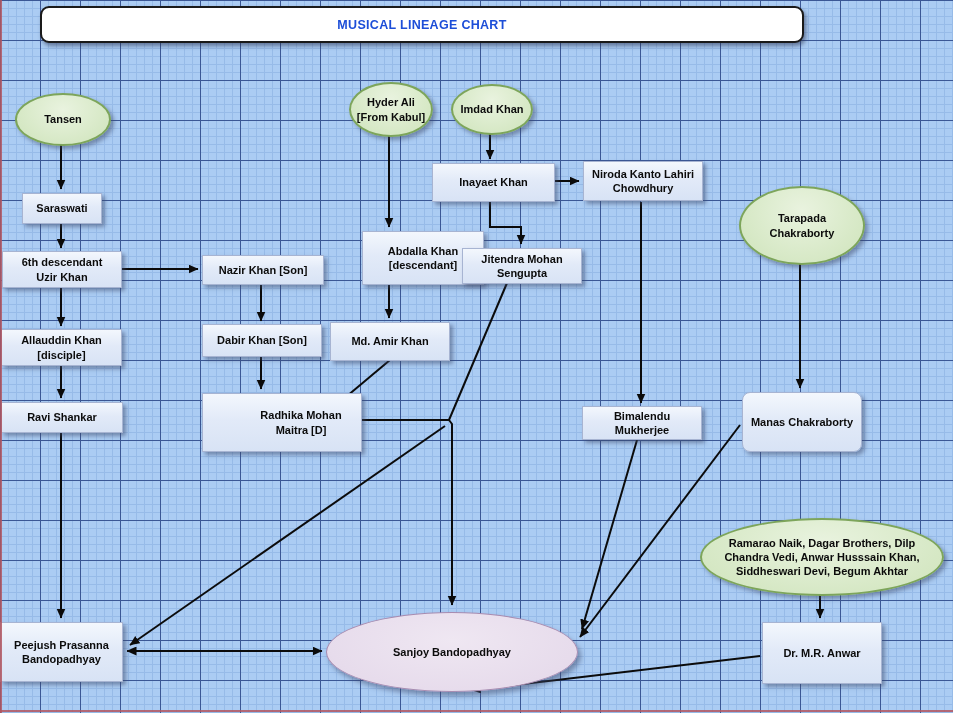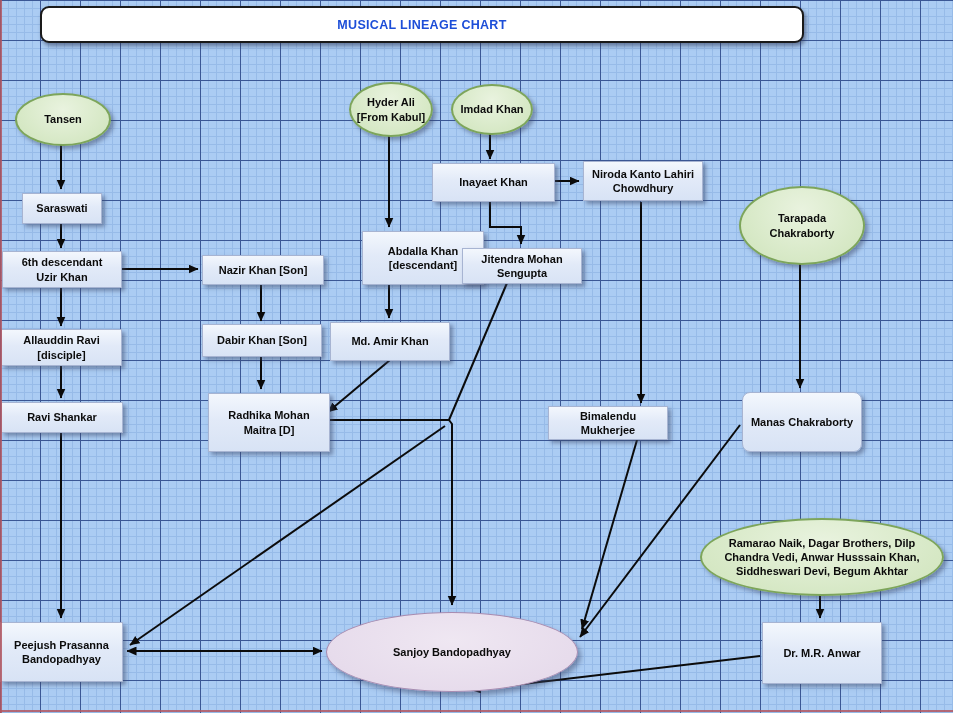--- a/index.html
+++ b/index.html
@@ -97,42 +97,42 @@
   <div class="node box" style="left:22px;top:193px;width:78px;height:29px;">
     <span class="lbl">Saraswati</span>
   </div>
 
   <div class="node box" style="left:2px;top:251px;width:118px;height:35px;">
     <span class="lbl">6th descendant
 Uzir Khan</span>
   </div>
 
   <div class="node box" style="left:1px;top:329px;width:119px;height:35px;">
-    <span class="lbl">Allauddin Ravi
+    <span class="lbl">Allauddin Khan
 [disciple]</span>
   </div>
 
   <div class="node box" style="left:1px;top:402px;width:120px;height:29px;">
     <span class="lbl">Ravi Shankar</span>
   </div>
 
   <div class="node box" style="left:0px;top:622px;width:121px;height:58px;">
     <span class="lbl">Peejush Prasanna
 Bandopadhyay</span>
   </div>
 
   <div class="node box" style="left:202px;top:255px;width:120px;height:28px;">
     <span class="lbl">Nazir Khan [Son]</span>
   </div>
 
   <div class="node box" style="left:202px;top:324px;width:118px;height:31px;">
     <span class="lbl">Dabir Khan [Son]</span>
   </div>
 
-  <div class="node box" style="left:208px;top:393px;width:120px;height:57px;">
+  <div class="node box" style="left:202px;top:393px;width:120px;height:57px;padding-left:38px;">
     <span class="lbl">Radhika Mohan
 Maitra [D]</span>
   </div>
 
   <div class="node ellipse green" style="left:349px;top:82px;width:80px;height:51px;">
     <span class="lbl">Hyder Ali
 [From Kabul]</span>
   </div>
 
   <div class="node box" style="left:330px;top:231px;width:120px;height:52px;margin-left:32px;">
@@ -164,21 +164,21 @@
 
   <div class="node ellipse green" style="left:739px;top:186px;width:122px;height:75px;">
     <span class="lbl">Tarapada
 Chakraborty</span>
   </div>
 
   <div class="node box" style="left:742px;top:392px;width:118px;height:58px;border-radius:8px;">
     <span class="lbl">Manas Chakraborty</span>
   </div>
 
-  <div class="node box" style="left:548px;top:406px;width:118px;height:32px;text-align:center;">
+  <div class="node box" style="left:582px;top:406px;width:118px;height:32px;text-align:center;">
     <span class="lbl">Bimalendu
 Mukherjee</span>
   </div>
 
   <div class="node ellipse green" style="left:700px;top:518px;width:240px;height:74px;">
     <span class="lbl">Ramarao Naik, Dagar Brothers, Dilp
 Chandra Vedi, Anwar Husssain Khan,
 Siddheswari Devi, Begum Akhtar</span>
   </div>
 

